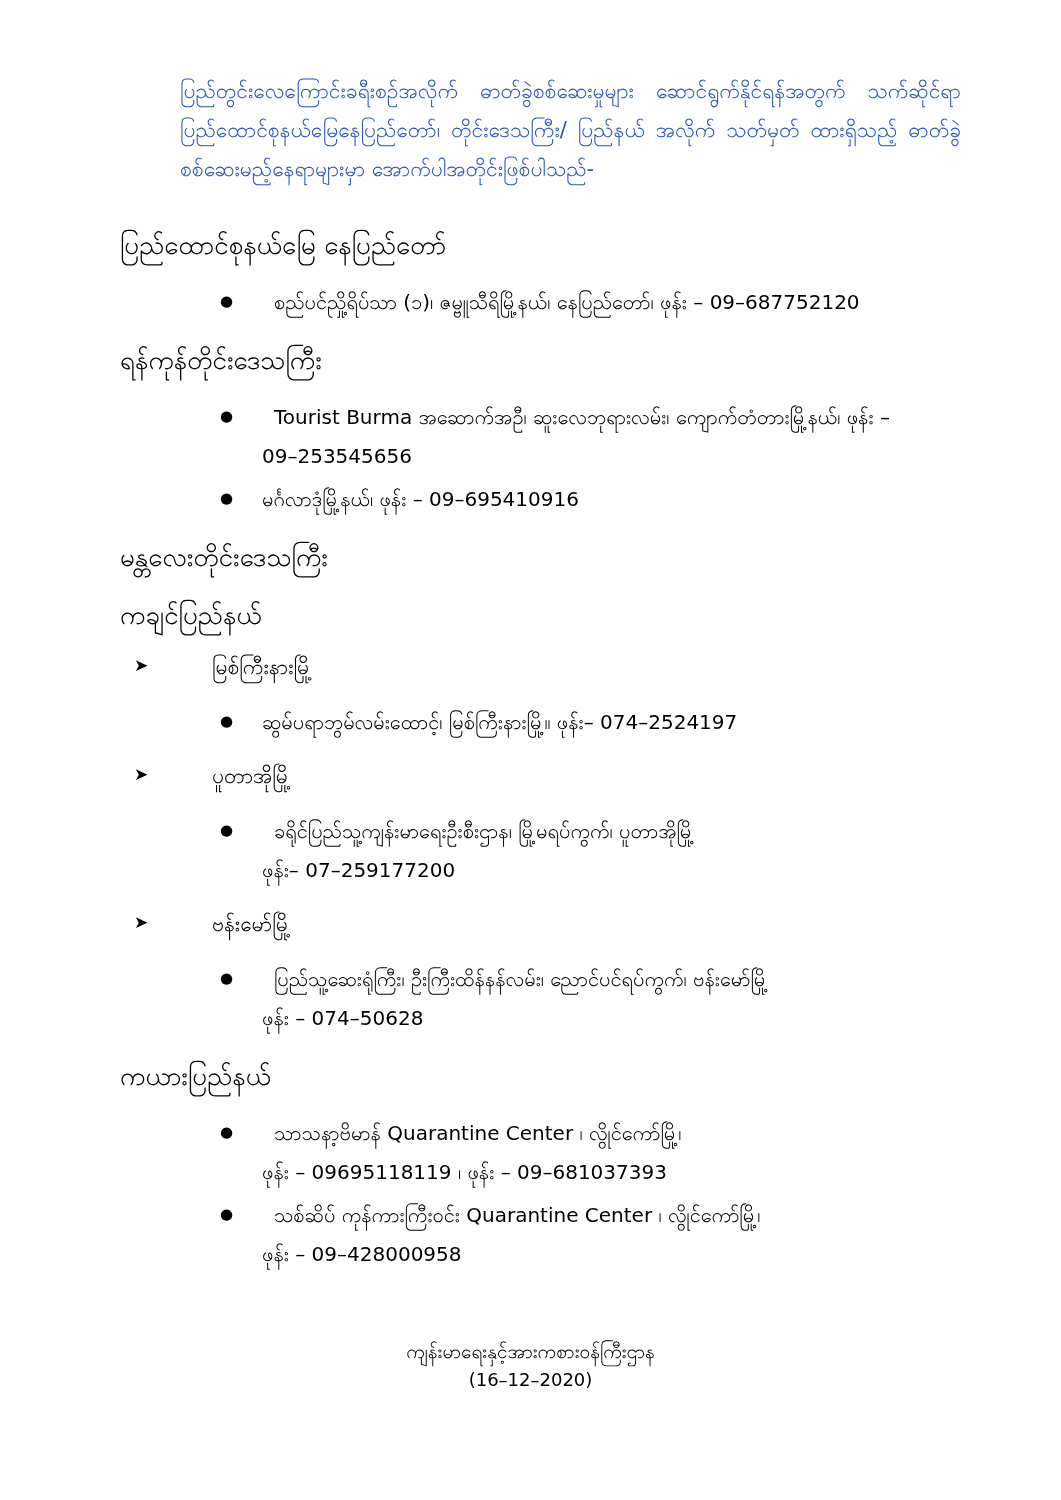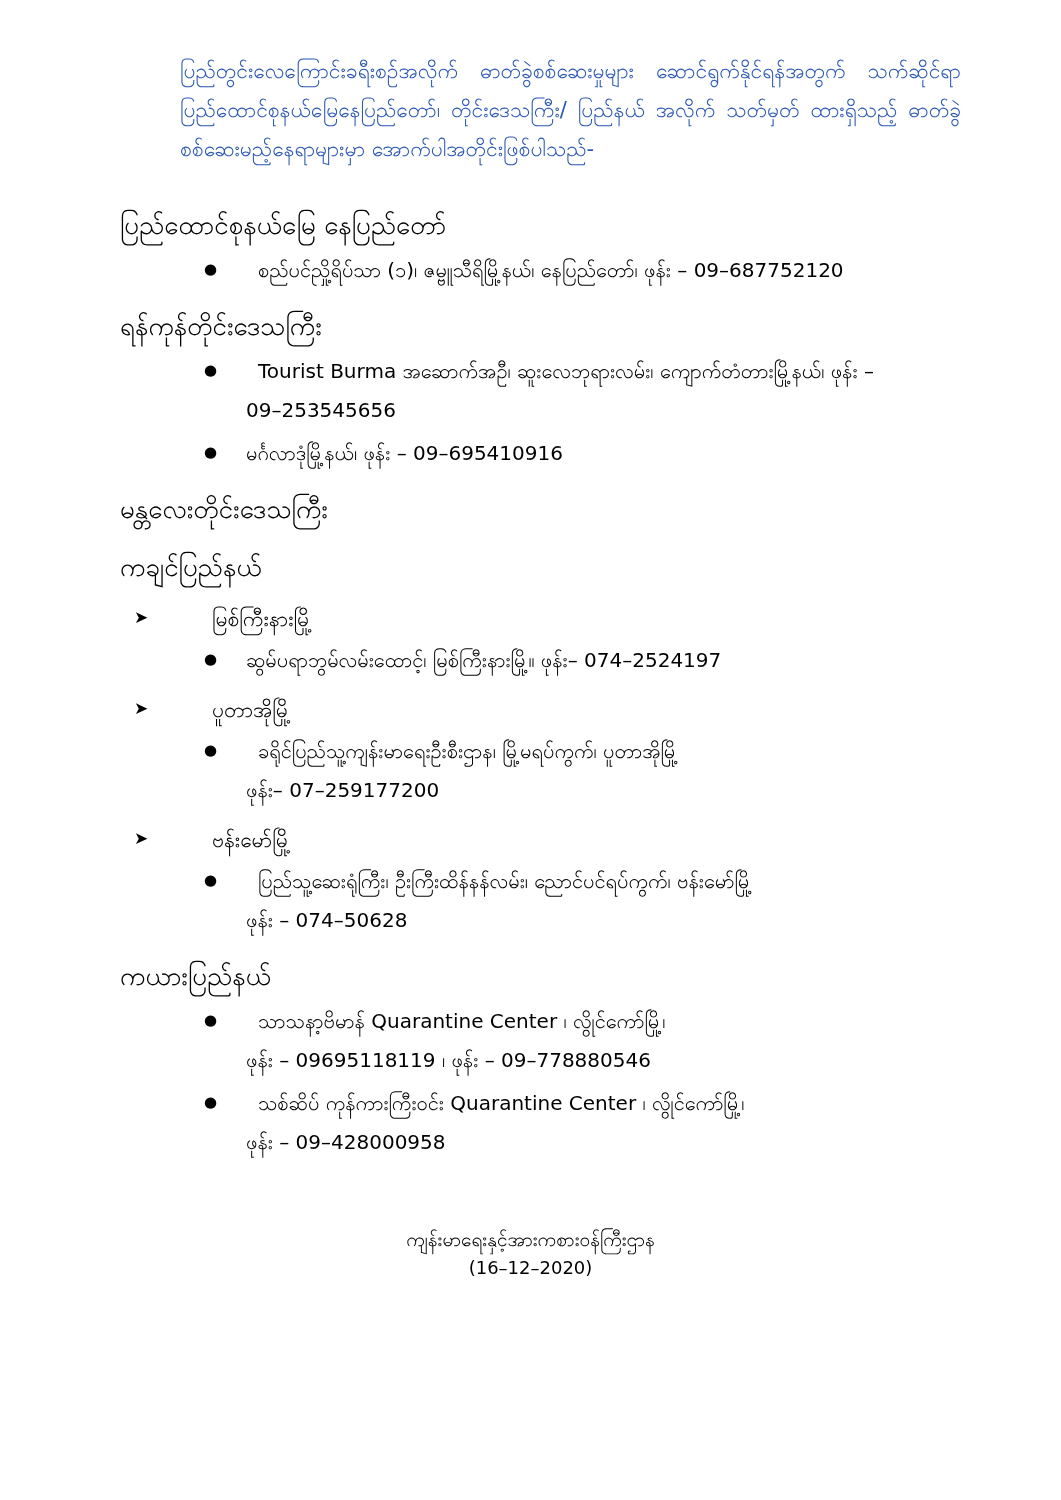--- a/index.html
+++ b/index.html
@@ -10,41 +10,41 @@
   body {
     width: 1061px;
     min-height: 1500px;
     font-family: "DejaVu Sans", "Liberation Sans", sans-serif;
     color: #000000;
   }
   .page {
     width: 1061px;
     min-height: 1500px;
     box-sizing: border-box;
-    padding: 52px 92px 30px 92px;
+    padding: 72px 92px 30px 92px;
     position: relative;
   }
   .intro {
     color: #2b57b5;
     font-size: 21px;
     line-height: 1.85;
     text-align: justify;
     text-justify: inter-word;
     margin: 0 0 34px 0;
     padding: 0 8px 0 88px;
   }
   .region-heading {
     font-size: 26px;
     line-height: 1.7;
     margin: 14px 0 4px 0;
     padding-left: 28px;
   }
   ul.bullets {
     list-style: none;
-    margin: 0;
+    margin: 16px;
     padding: 0;
   }
   li.bullet {
     position: relative;
     font-size: 20px;
     line-height: 1.95;
     padding-left: 166px;
     margin: 0 0 4px 0;
     text-align: left;
   }
@@ -150,21 +150,21 @@
         <span class="line2">ဖုန်း – 074–50628</span>
       </li>
     </ul>
   </div>
 
   <div>
     <div class="region-heading">ကယားပြည်နယ်</div>
     <ul class="bullets">
       <li class="bullet">
         <span>သာသနာ့ဗိမာန် Quarantine Center ၊ လွိုင်ကော်မြို့၊</span>
-        <span class="line2">ဖုန်း – 09695118119 ၊ ဖုန်း – 09–778880546</span>
+        <span class="line2">ဖုန်း – 09695118119 ၊ ဖုန်း – 09–681037393</span>
       </li>
       <li class="bullet">
         <span>သစ်ဆိပ် ကုန်ကားကြီးဝင်း Quarantine Center ၊ လွိုင်ကော်မြို့၊</span>
         <span class="line2">ဖုန်း – 09–428000958</span>
       </li>
     </ul>
   </div>
 
   <div class="footer">
     <div>ကျန်းမာရေးနှင့်အားကစားဝန်ကြီးဌာန</div>

